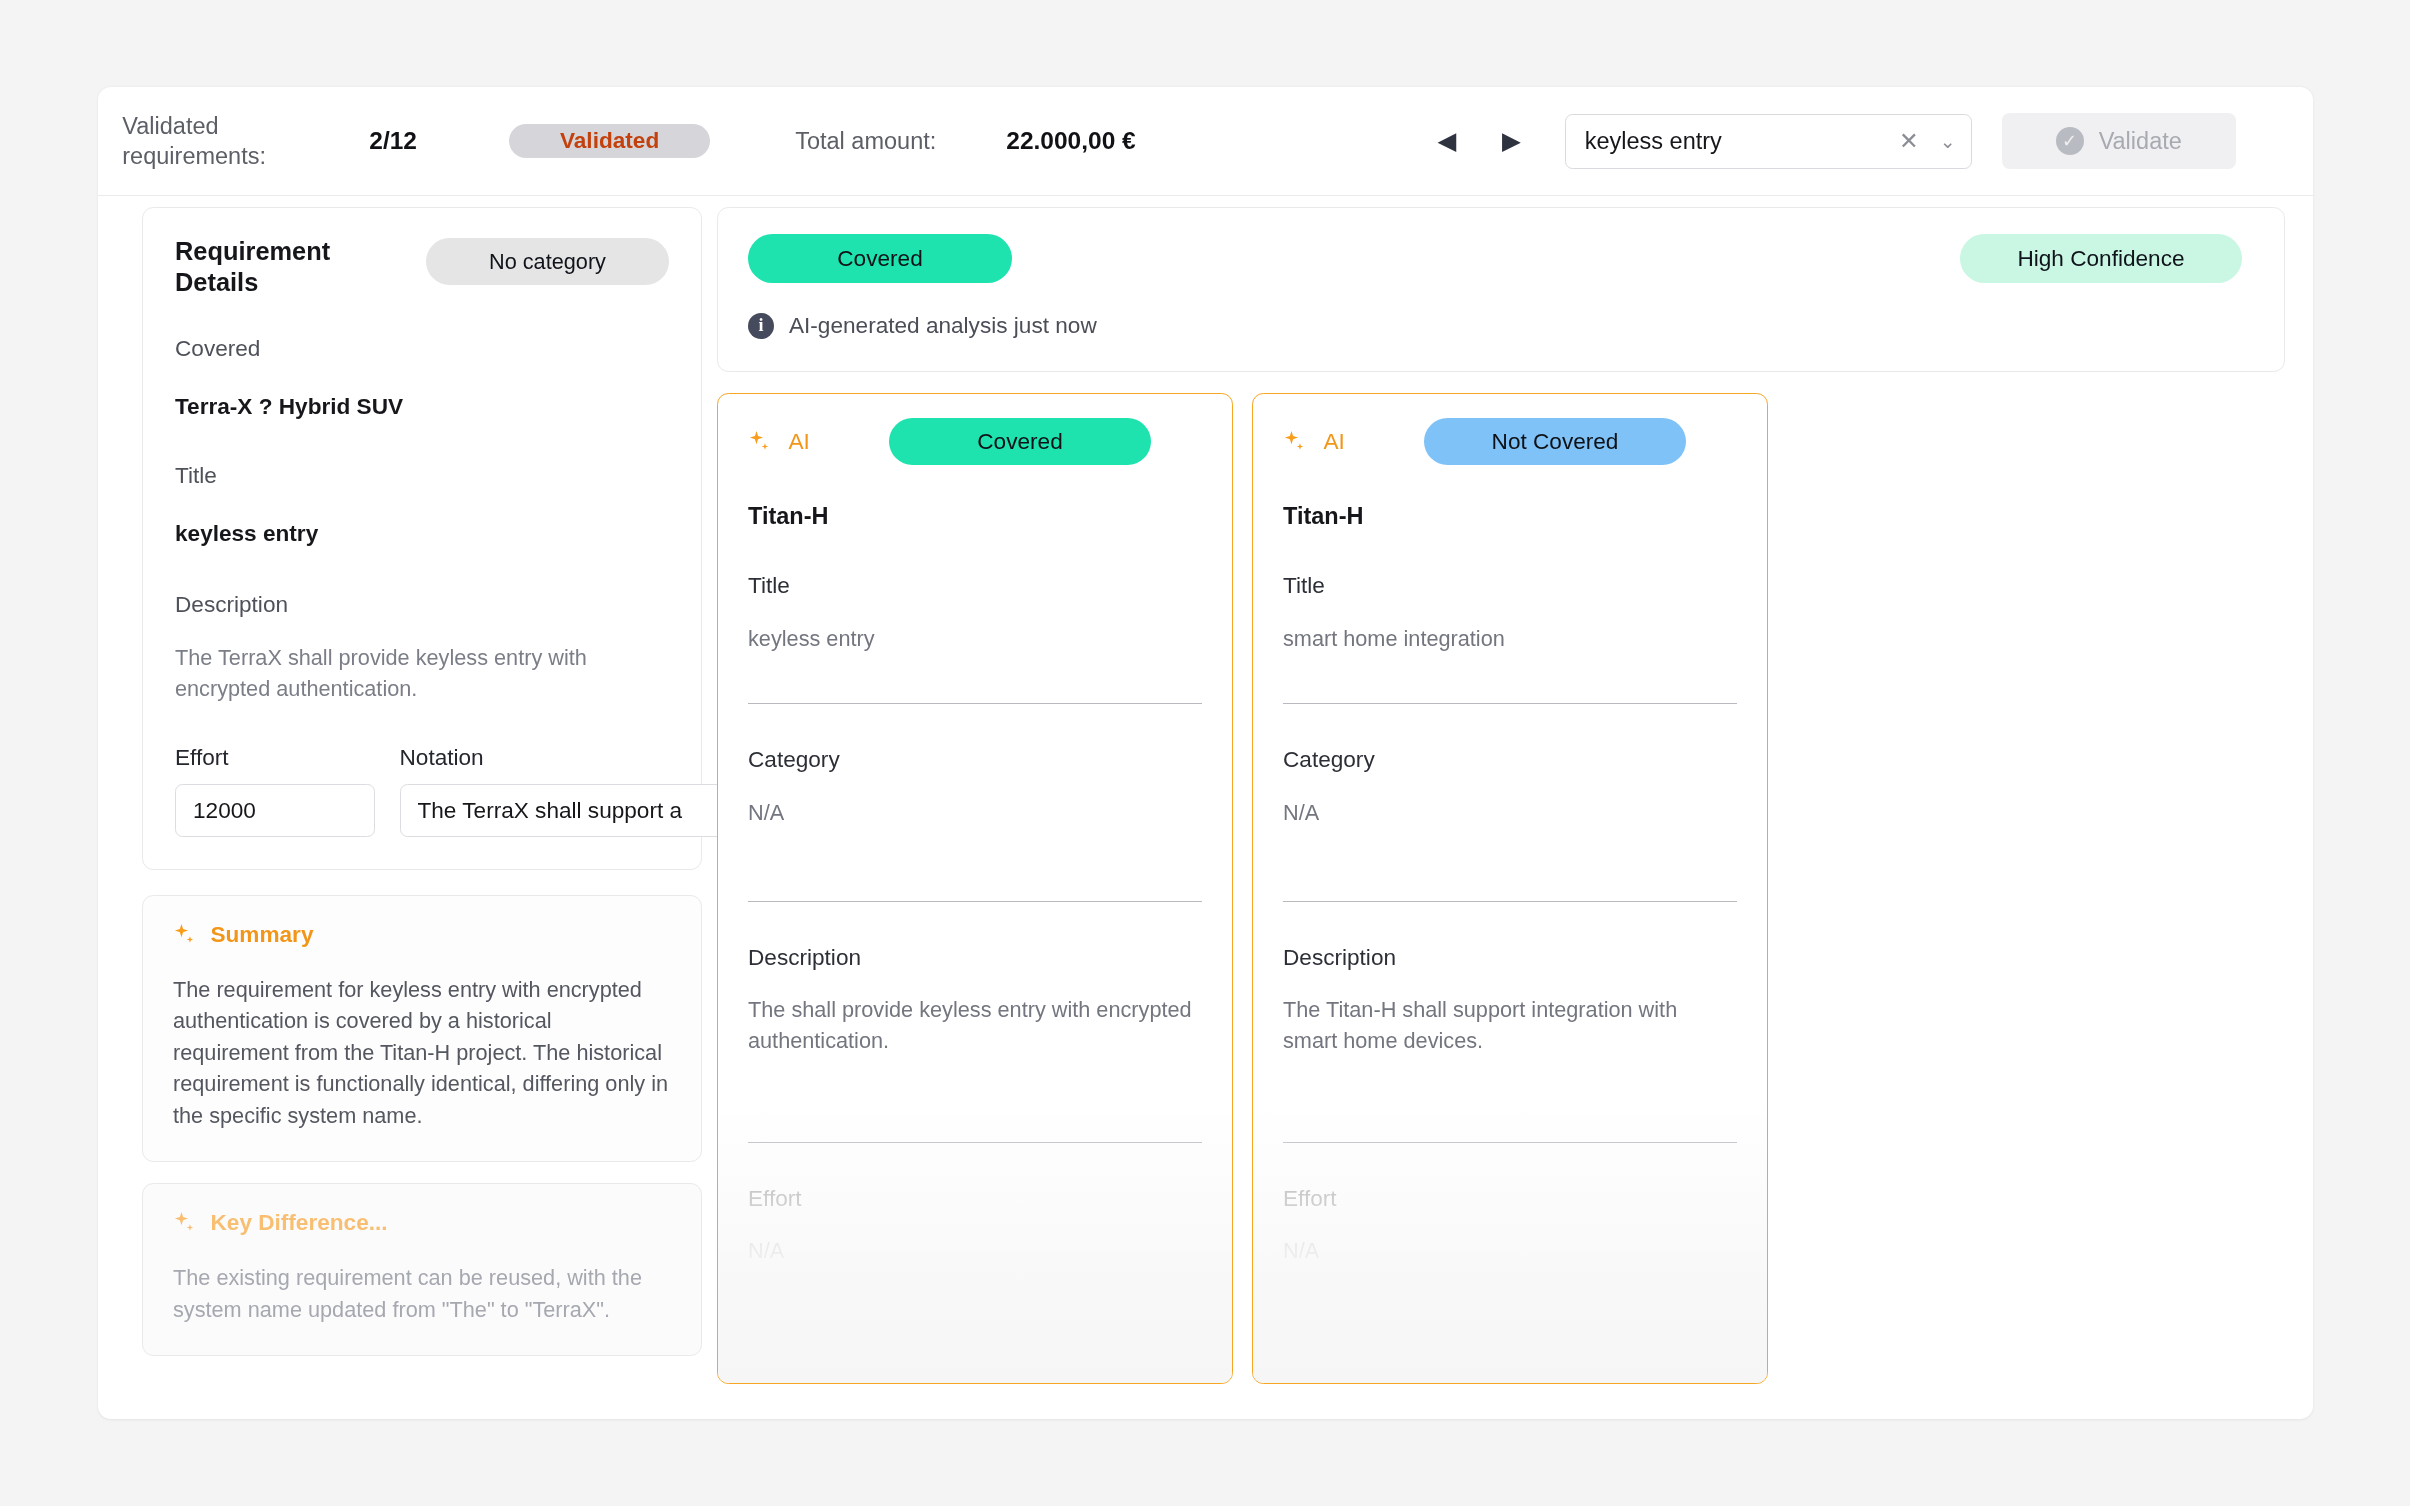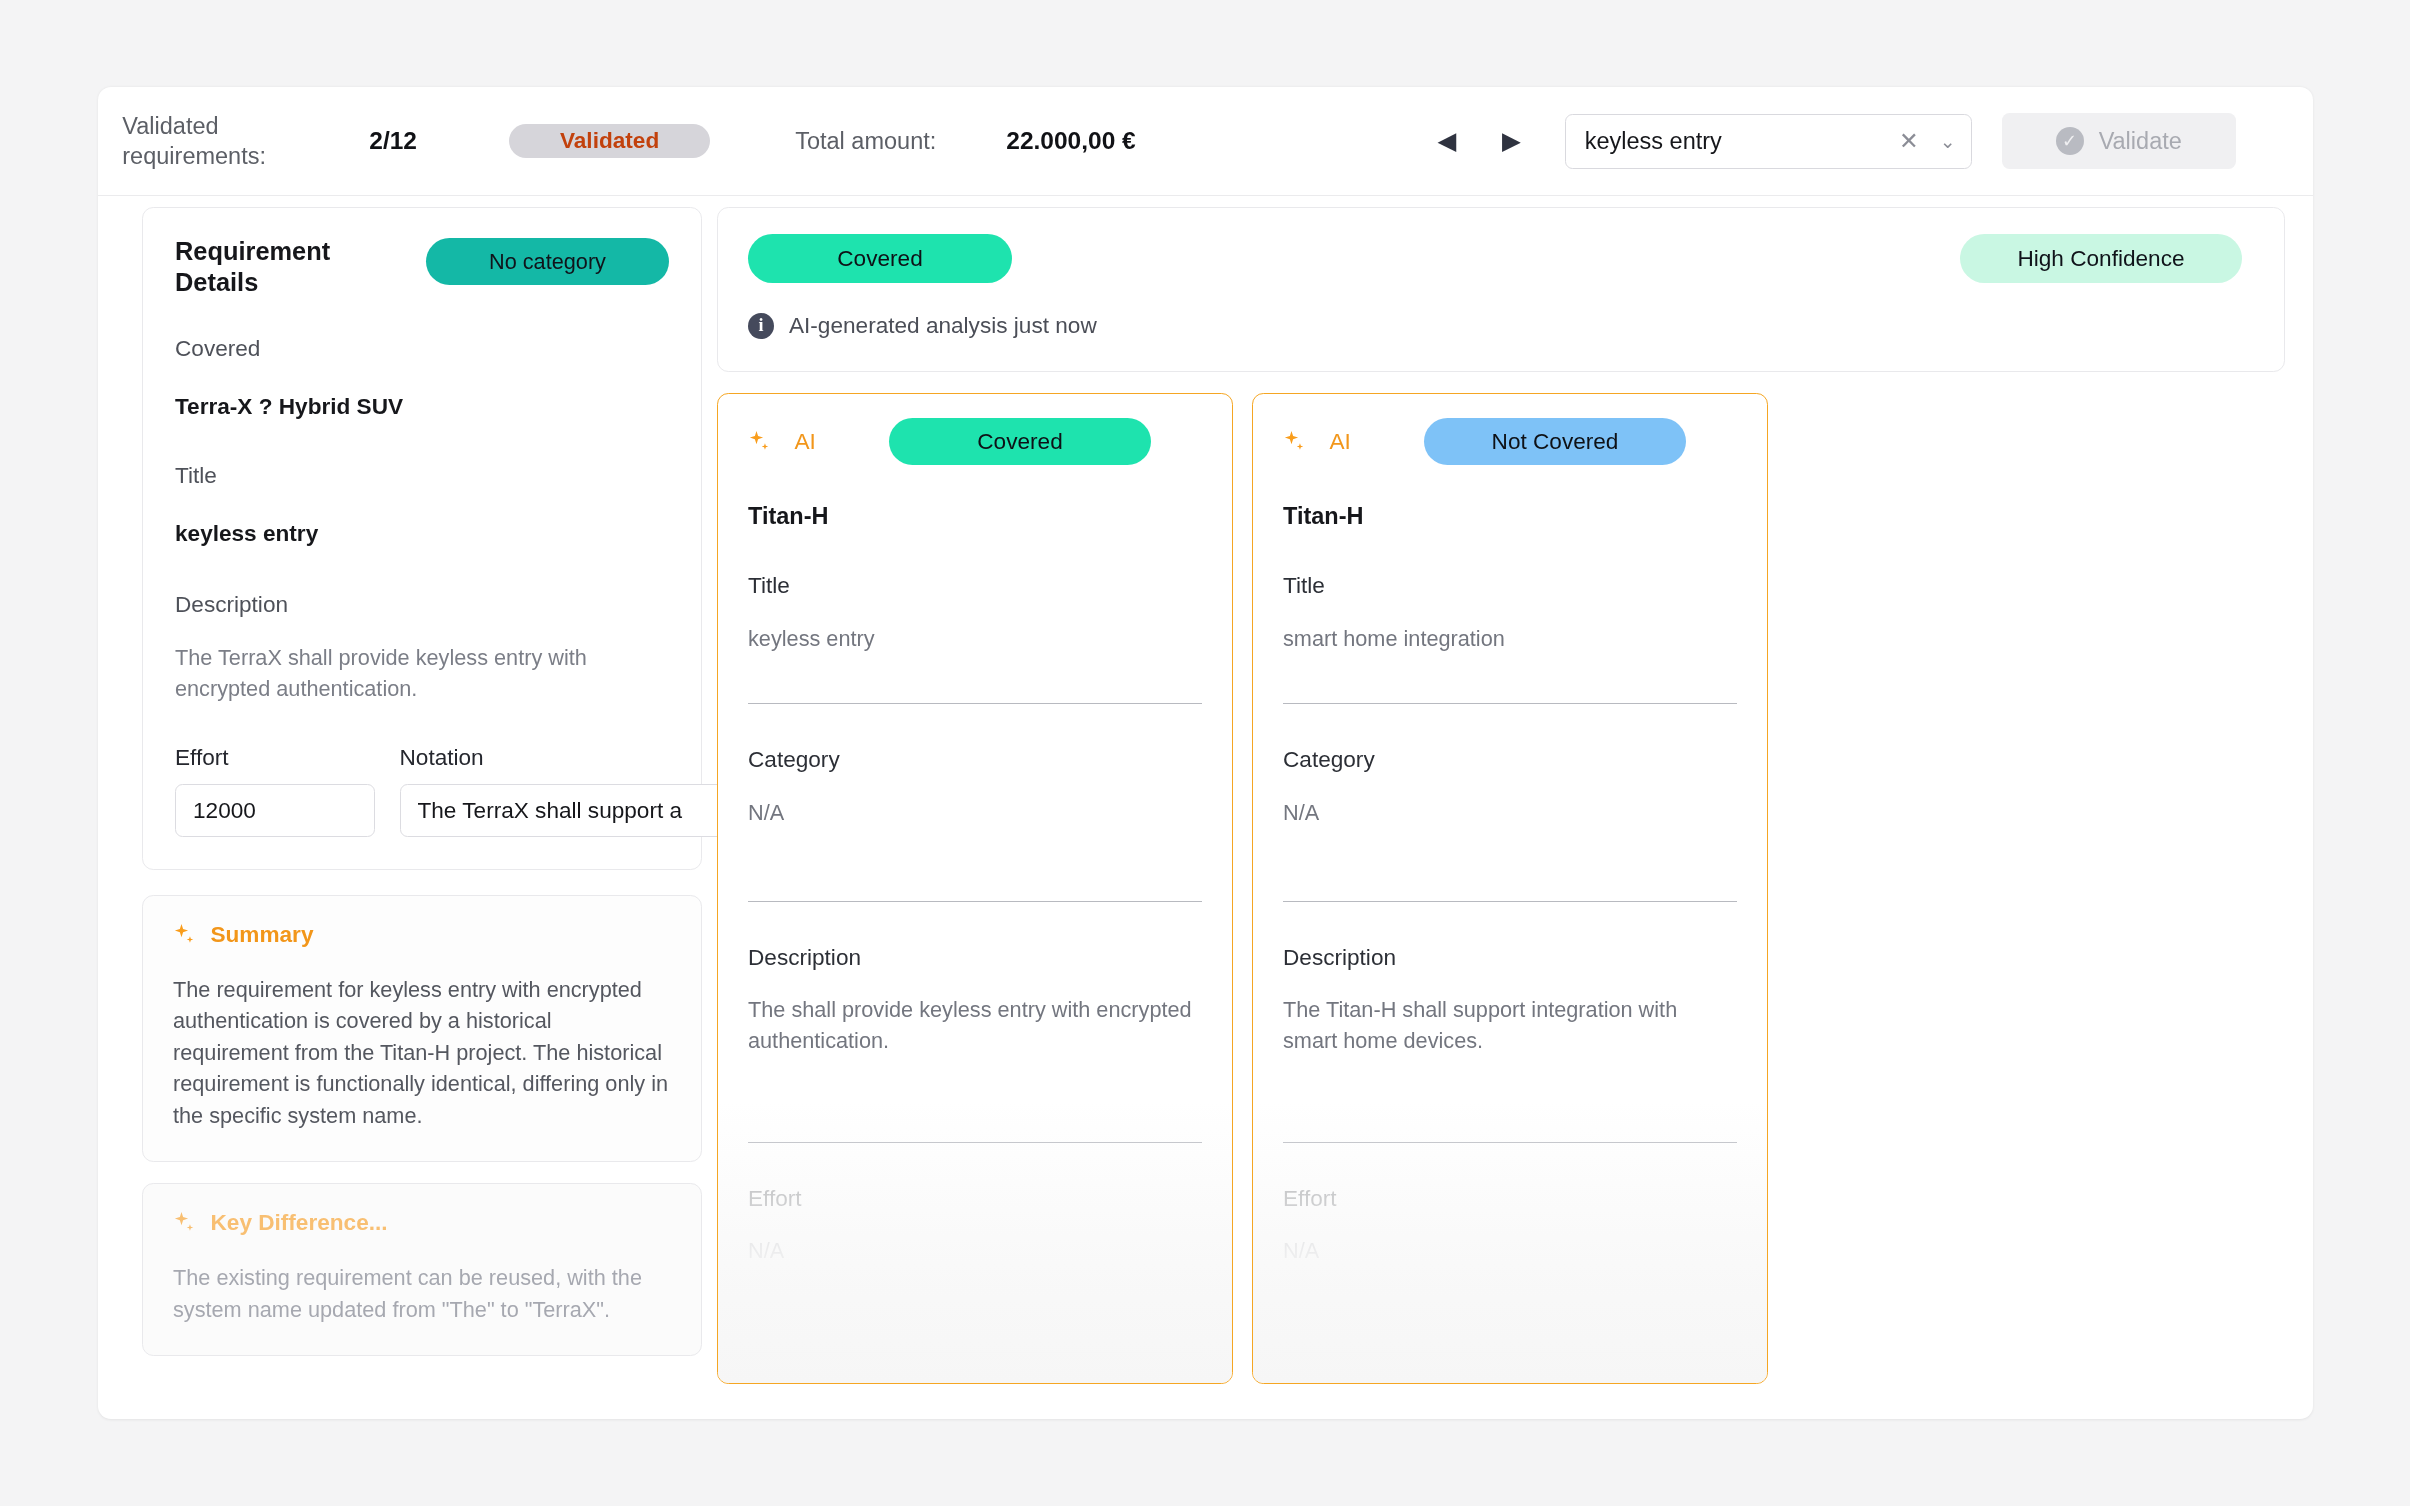--- a/index.html
+++ b/index.html
@@ -118,21 +118,21 @@
 
   .req-details { padding: 28px 32px 32px 32px; }
   .req-head {
     display: flex; align-items: flex-start; justify-content: space-between;
   }
   .req-title {
     font-size: 25.4px; font-weight: bold; color: #16171b;
     line-height: 1.22; max-width: 226px;
   }
   .pill-nocat {
-    background: #14b8a6; color: #10131a;
+    background: #e5e5e5; color: #10131a;
     font-size: 21.7px; padding: 10.4px 0;
     border-radius: 941px;
     width: 243px; text-align: center;
     margin-top: 1.9px;
   }
   .field-label {
     font-size: 22.6px; color: #4e5159;
     margin-top: 43px;
   }
   .field-value {
@@ -227,21 +227,21 @@
     border: 1.4px solid #f5a623;
     border-radius: 11.3px;
     background: #fff;
     padding: 24.5px 30px 0 30px;
     position: relative;
     overflow: hidden;
   }
   .cmp-head {
     display: flex; align-items: center; gap: 0;
   }
-  .cmp-ai { display: flex; align-items: center; gap: 22px; width: 141px; }
+  .cmp-ai { display: flex; align-items: center; gap: 16px; width: 141px; }
   .cmp-ai-text { font-size: 22.6px; color: #f2961a; }
   .pill-status {
     font-size: 22.6px; color: #0e1116;
     width: 262px; padding: 10.4px 0;
     border-radius: 941px; text-align: center;
   }
   .pill-status.covered { background: #1ee3ae; }
   .pill-status.notcovered { background: #7ec2f7; }
 
   .cmp-project {

